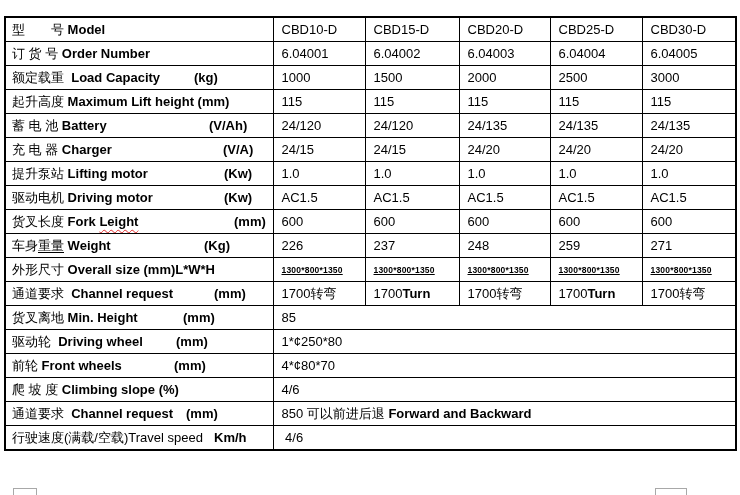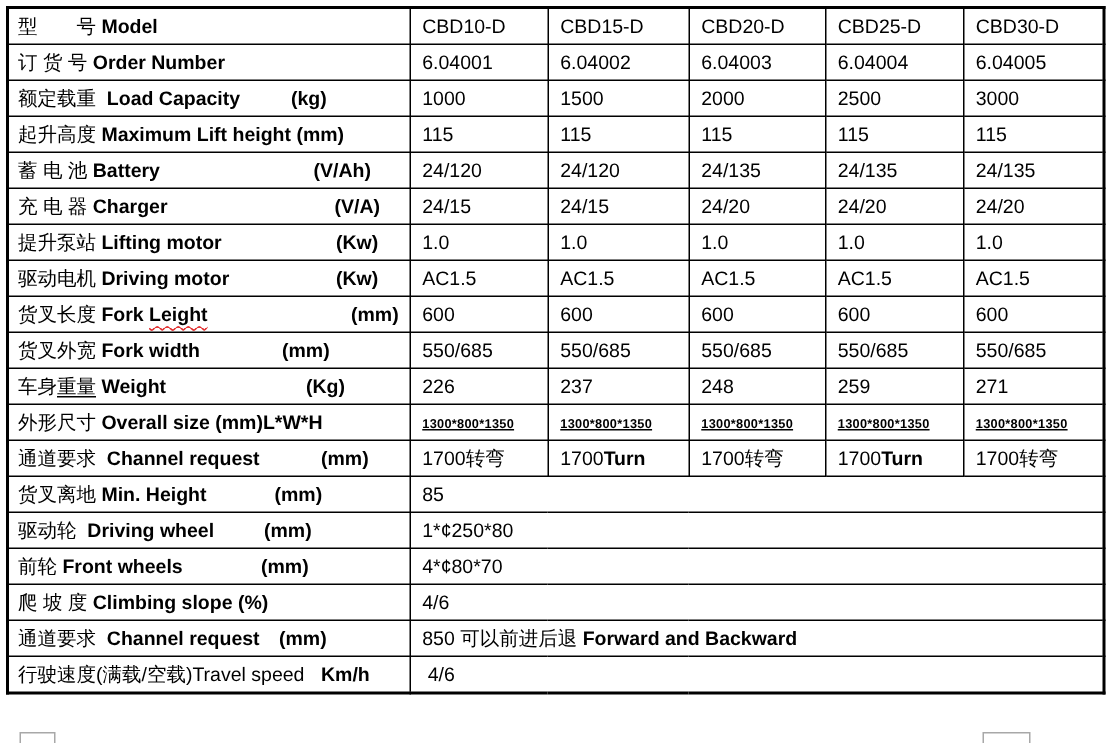--- a/index.html
+++ b/index.html
@@ -5,21 +5,21 @@
   html, body {
     margin: 0; padding: 0;
     width: 740px; height: 495px;
     overflow: hidden;
     background: #ffffff;
     font-family: "Liberation Sans", "DejaVu Sans", sans-serif;
     color: #000;
   }
   table.spec {
     position: absolute;
-    left: 4px; top: 4px;
+    left: 4px; top: 16px;
     border-collapse: collapse;
     table-layout: fixed;
     border: 2px solid #000;
   }
   td {
     border: 1px solid #000;
     height: 23px;
     font-size: 13px;
     padding: 0;
     vertical-align: middle;
@@ -149,28 +149,20 @@
         <td class="val"><span>AC1.5</span></td>
       </tr>
       <tr class="row-fork-length">
         <td class="label"><span>货叉长度</span><span class="b"> Fork </span><span class="b sq">Leight</span><span class="unit"><span class="b">(mm)</span></span></td>
         <td class="val"><span>600</span></td>
         <td class="val"><span>600</span></td>
         <td class="val"><span>600</span></td>
         <td class="val"><span>600</span></td>
         <td class="val"><span>600</span></td>
       </tr>
-      <tr class="row-fork-width">
-        <td class="label"><span>货叉外宽</span><span class="b"> Fork width</span><span class="unit"><span class="b">(mm)</span></span></td>
-        <td class="val"><span>550/685</span></td>
-        <td class="val"><span>550/685</span></td>
-        <td class="val"><span>550/685</span></td>
-        <td class="val"><span>550/685</span></td>
-        <td class="val"><span>550/685</span></td>
-      </tr>
       <tr class="row-weight">
         <td class="label"><span>车身</span><span class="u">重量</span><span class="b"> Weight</span><span class="unit"><span class="b">(Kg)</span></span></td>
         <td class="val"><span>226</span></td>
         <td class="val"><span>237</span></td>
         <td class="val"><span>248</span></td>
         <td class="val"><span>259</span></td>
         <td class="val"><span>271</span></td>
       </tr>
       <tr class="row-overall-size">
         <td class="label"><span>外形尺寸</span><span class="b"> Overall size (mm)L*W*H</span></td>

